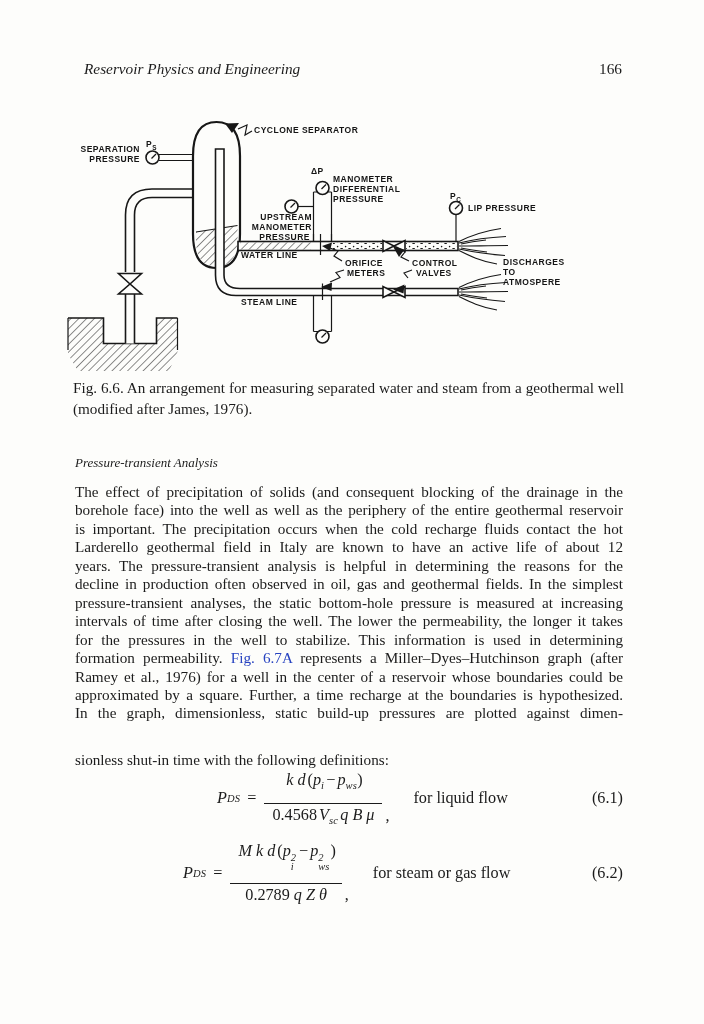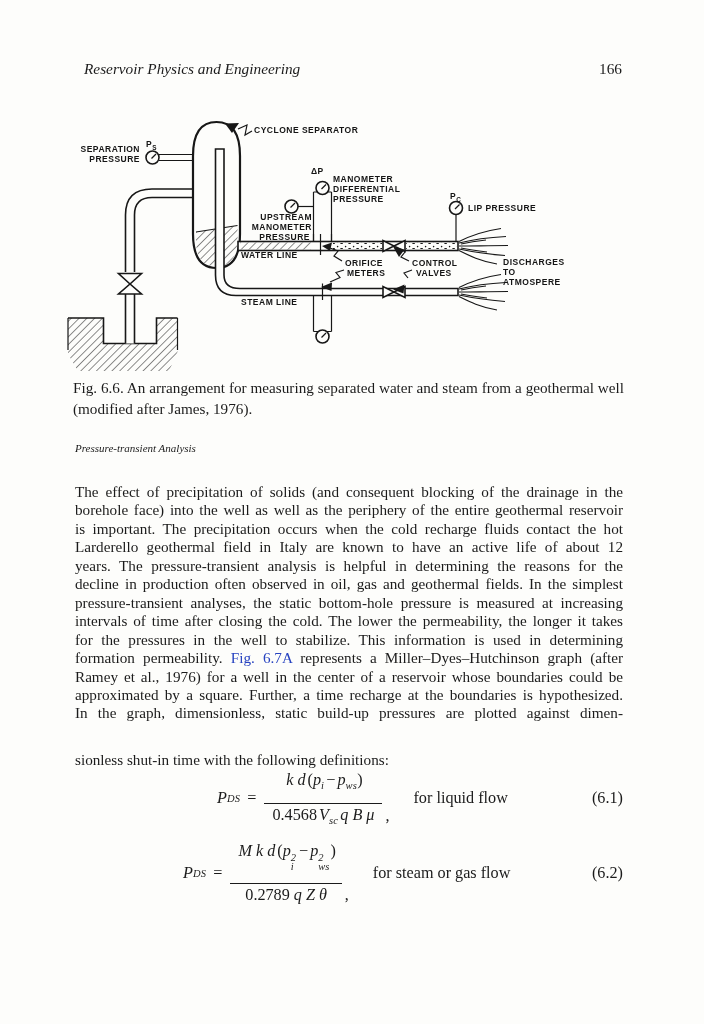--- a/index.html
+++ b/index.html
@@ -14,21 +14,21 @@
   .dl{font:700 8.5px "Liberation Sans", sans-serif;letter-spacing:.5px;fill:#151515;}
   .dls{font:700 6.4px "Liberation Sans", sans-serif;fill:#151515;}
   .pipe{stroke:#171717;stroke-width:1.6;fill:none;}
   .thin{stroke:#171717;stroke-width:1.2;fill:none;}
   .wht{fill:#fdfdfb;stroke:#171717;stroke-width:1.6;}
   .blk{fill:#171717;stroke:none;}
   
   .caption{position:absolute;left:73px;top:377px;width:551px;font-size:15.2px;line-height:21.4px;}
   .caption .j{text-align:justify;text-align-last:justify;}
   
-  .section-heading{position:absolute;left:75px;top:442px;font-style:italic;font-size:11px;}
+  .section-heading{position:absolute;left:75px;top:455px;font-style:italic;font-size:13px;}
   
   .bodytext{position:absolute;left:75px;top:483px;width:548px;font-size:15.2px;line-height:18.45px;}
   .bodytext .ln{text-align:justify;text-align-last:justify;}
   .bodytext .ln.last{text-align-last:left;margin-top:28px;}
   .link{color:#2642c0;cursor:pointer;}
   
   .eq{position:absolute;left:75px;width:548px;display:flex;justify-content:space-between;
       align-items:center;font-size:16.2px;}
   .eq-body{display:inline-flex;align-items:center;}
   .mi{font-style:italic;}
@@ -218,21 +218,21 @@
   <div class="section-heading">Pressure-transient Analysis</div>
 
   <div class="bodytext">
     <div class="ln">The effect of precipitation of solids (and consequent blocking of the drainage in the</div>
     <div class="ln">borehole face) into the well as well as the periphery of the entire geothermal reservoir</div>
     <div class="ln">is important. The precipitation occurs when the cold recharge fluids contact the hot</div>
     <div class="ln">Larderello geothermal field in Italy are known to have an active life of about 12</div>
     <div class="ln">years. The pressure-transient analysis is helpful in determining the reasons for the</div>
     <div class="ln">decline in production often observed in oil, gas and geothermal fields. In the simplest</div>
     <div class="ln">pressure-transient analyses, the static bottom-hole pressure is measured at increasing</div>
-    <div class="ln">intervals of time after closing the cold. The lower the permeability, the longer it takes</div>
+    <div class="ln">intervals of time after closing the well. The lower the permeability, the longer it takes</div>
     <div class="ln">for the pressures in the well to stabilize. This information is used in determining</div>
     <div class="ln"><span>formation permeability. </span><span class="link">Fig. 6.7A</span><span> represents a Miller–Dyes–Hutchinson graph (after</span></div>
     <div class="ln">Ramey et al., 1976) for a well in the center of a reservoir whose boundaries could be</div>
     <div class="ln">approximated by a square. Further, a time recharge at the boundaries is hypothesized.</div>
     <div class="ln">In the graph, dimensionless, static build-up pressures are plotted against dimen-</div>
     <div class="ln last">sionless shut-in time with the following definitions:</div>
   </div>
 
   <div class="eq" style="top:771px">
     <span class="eq-body" style="margin-left:142px">

